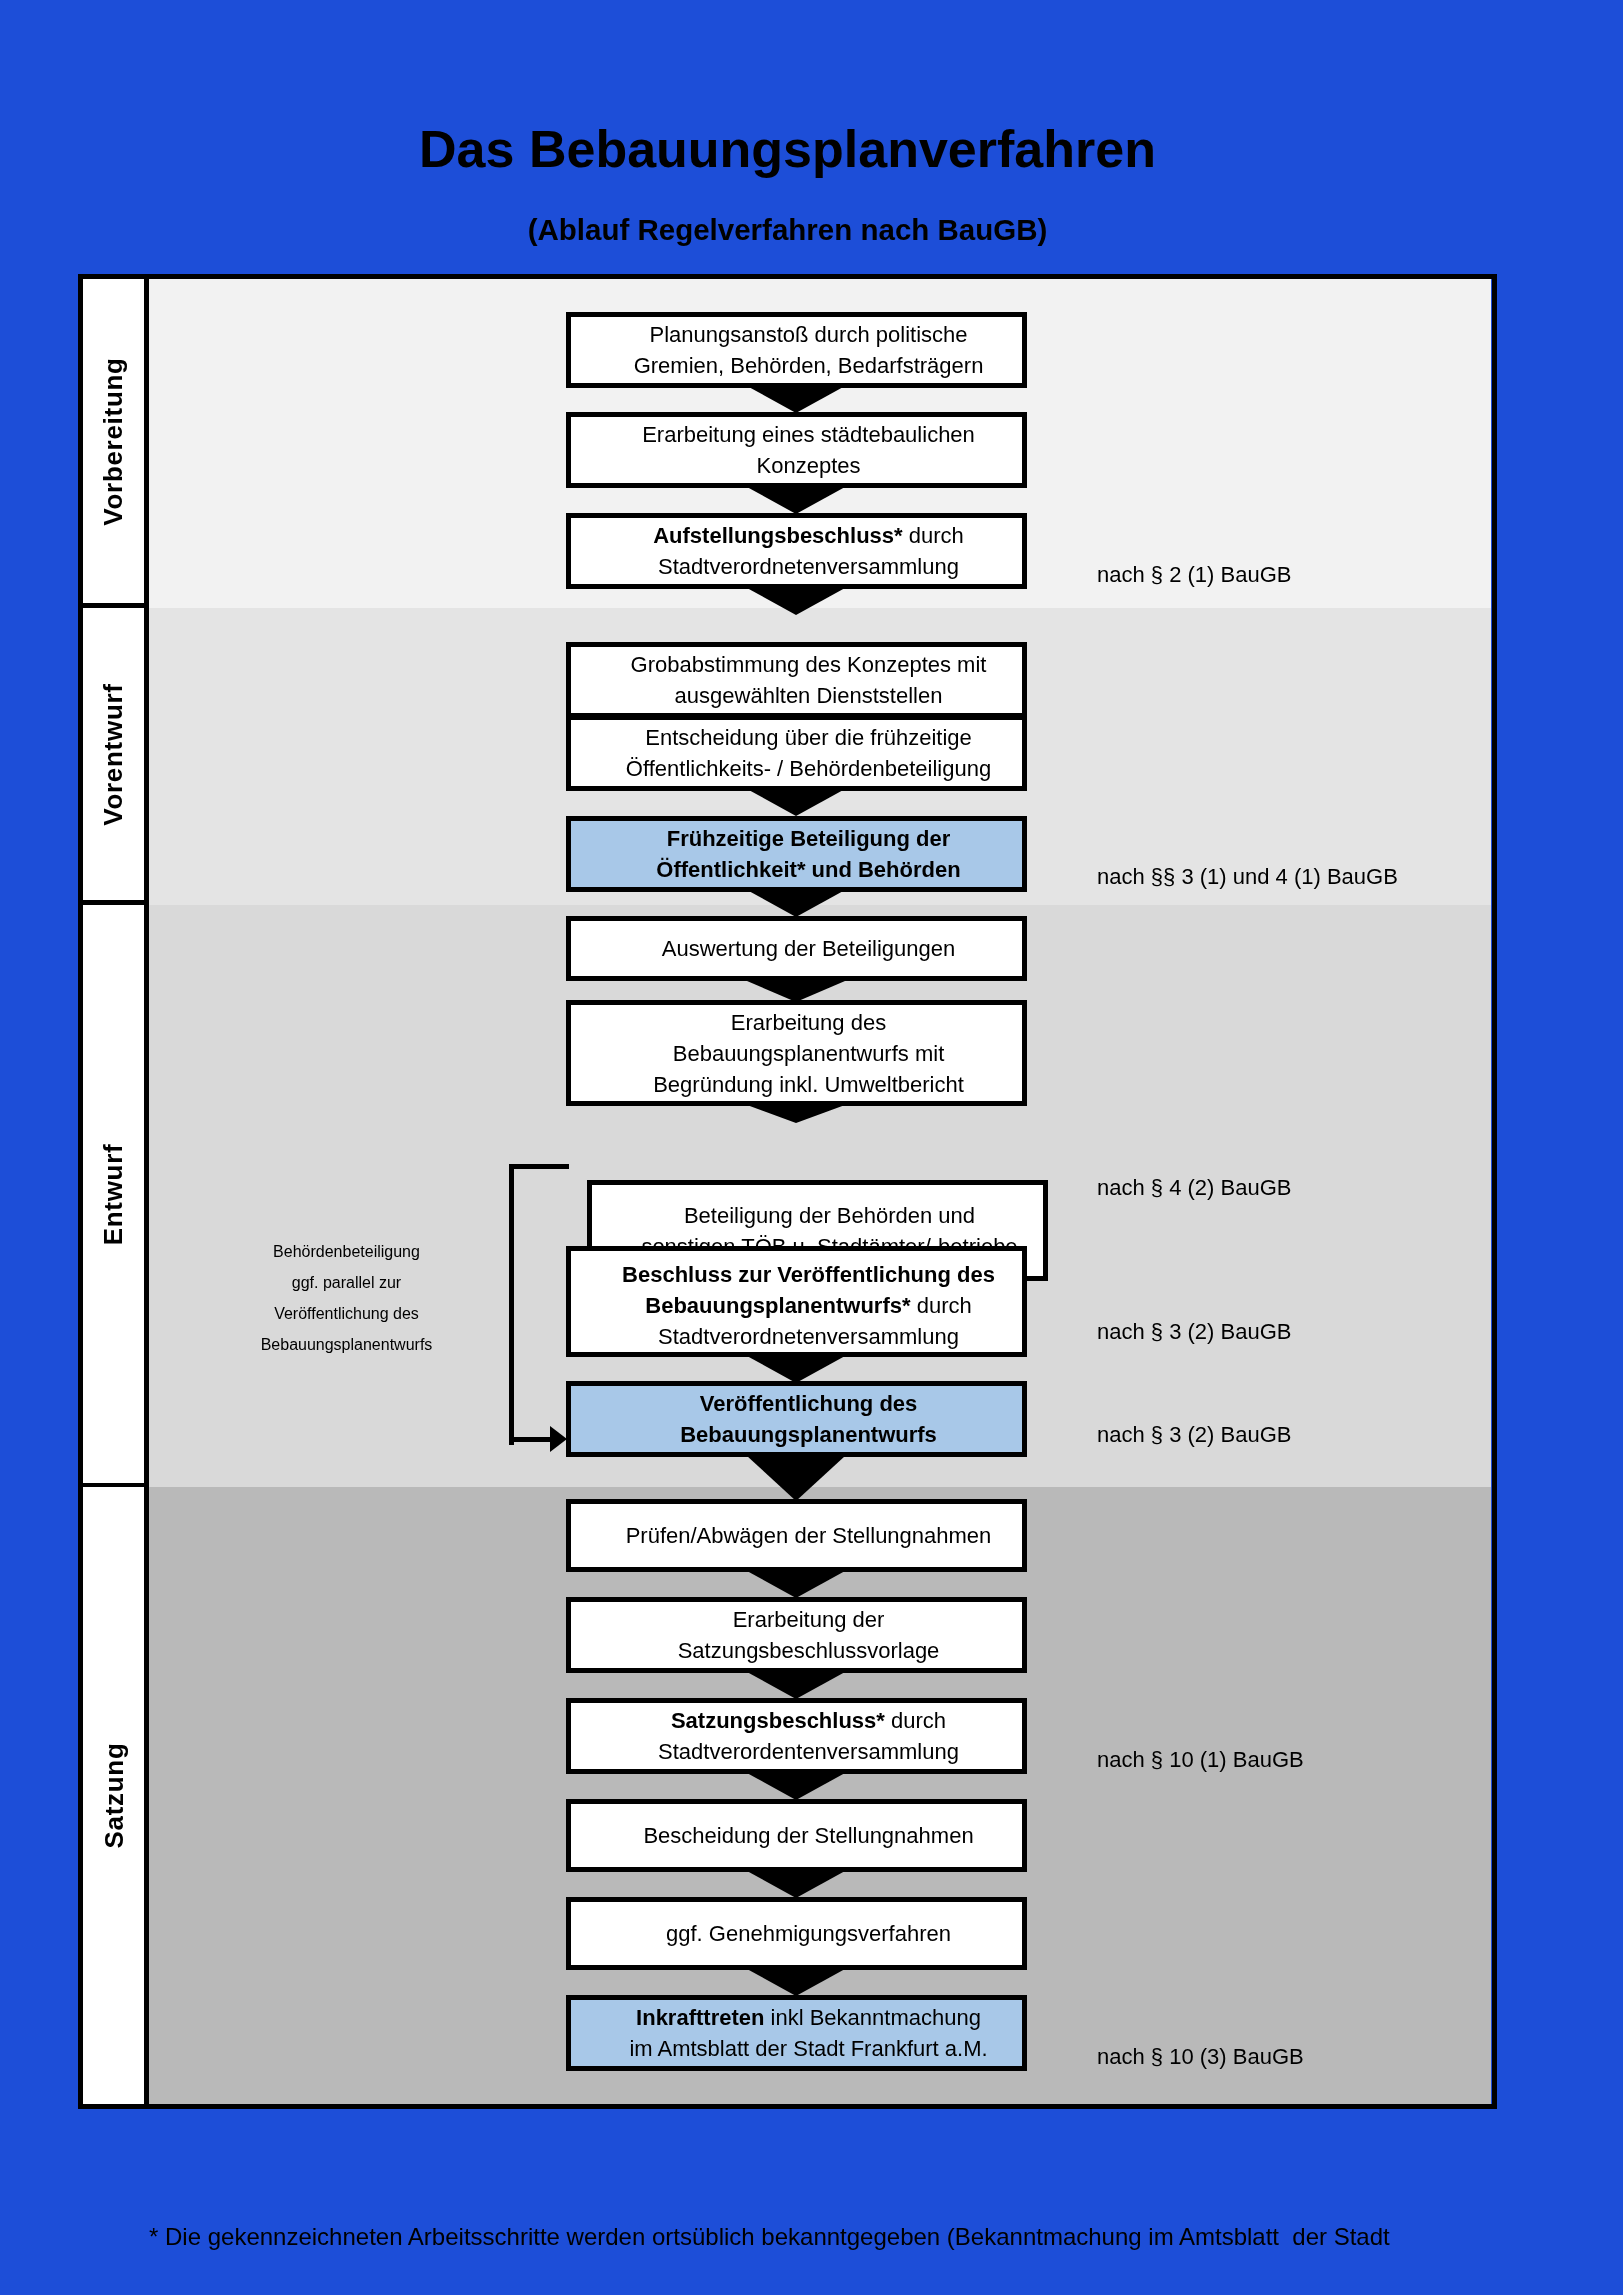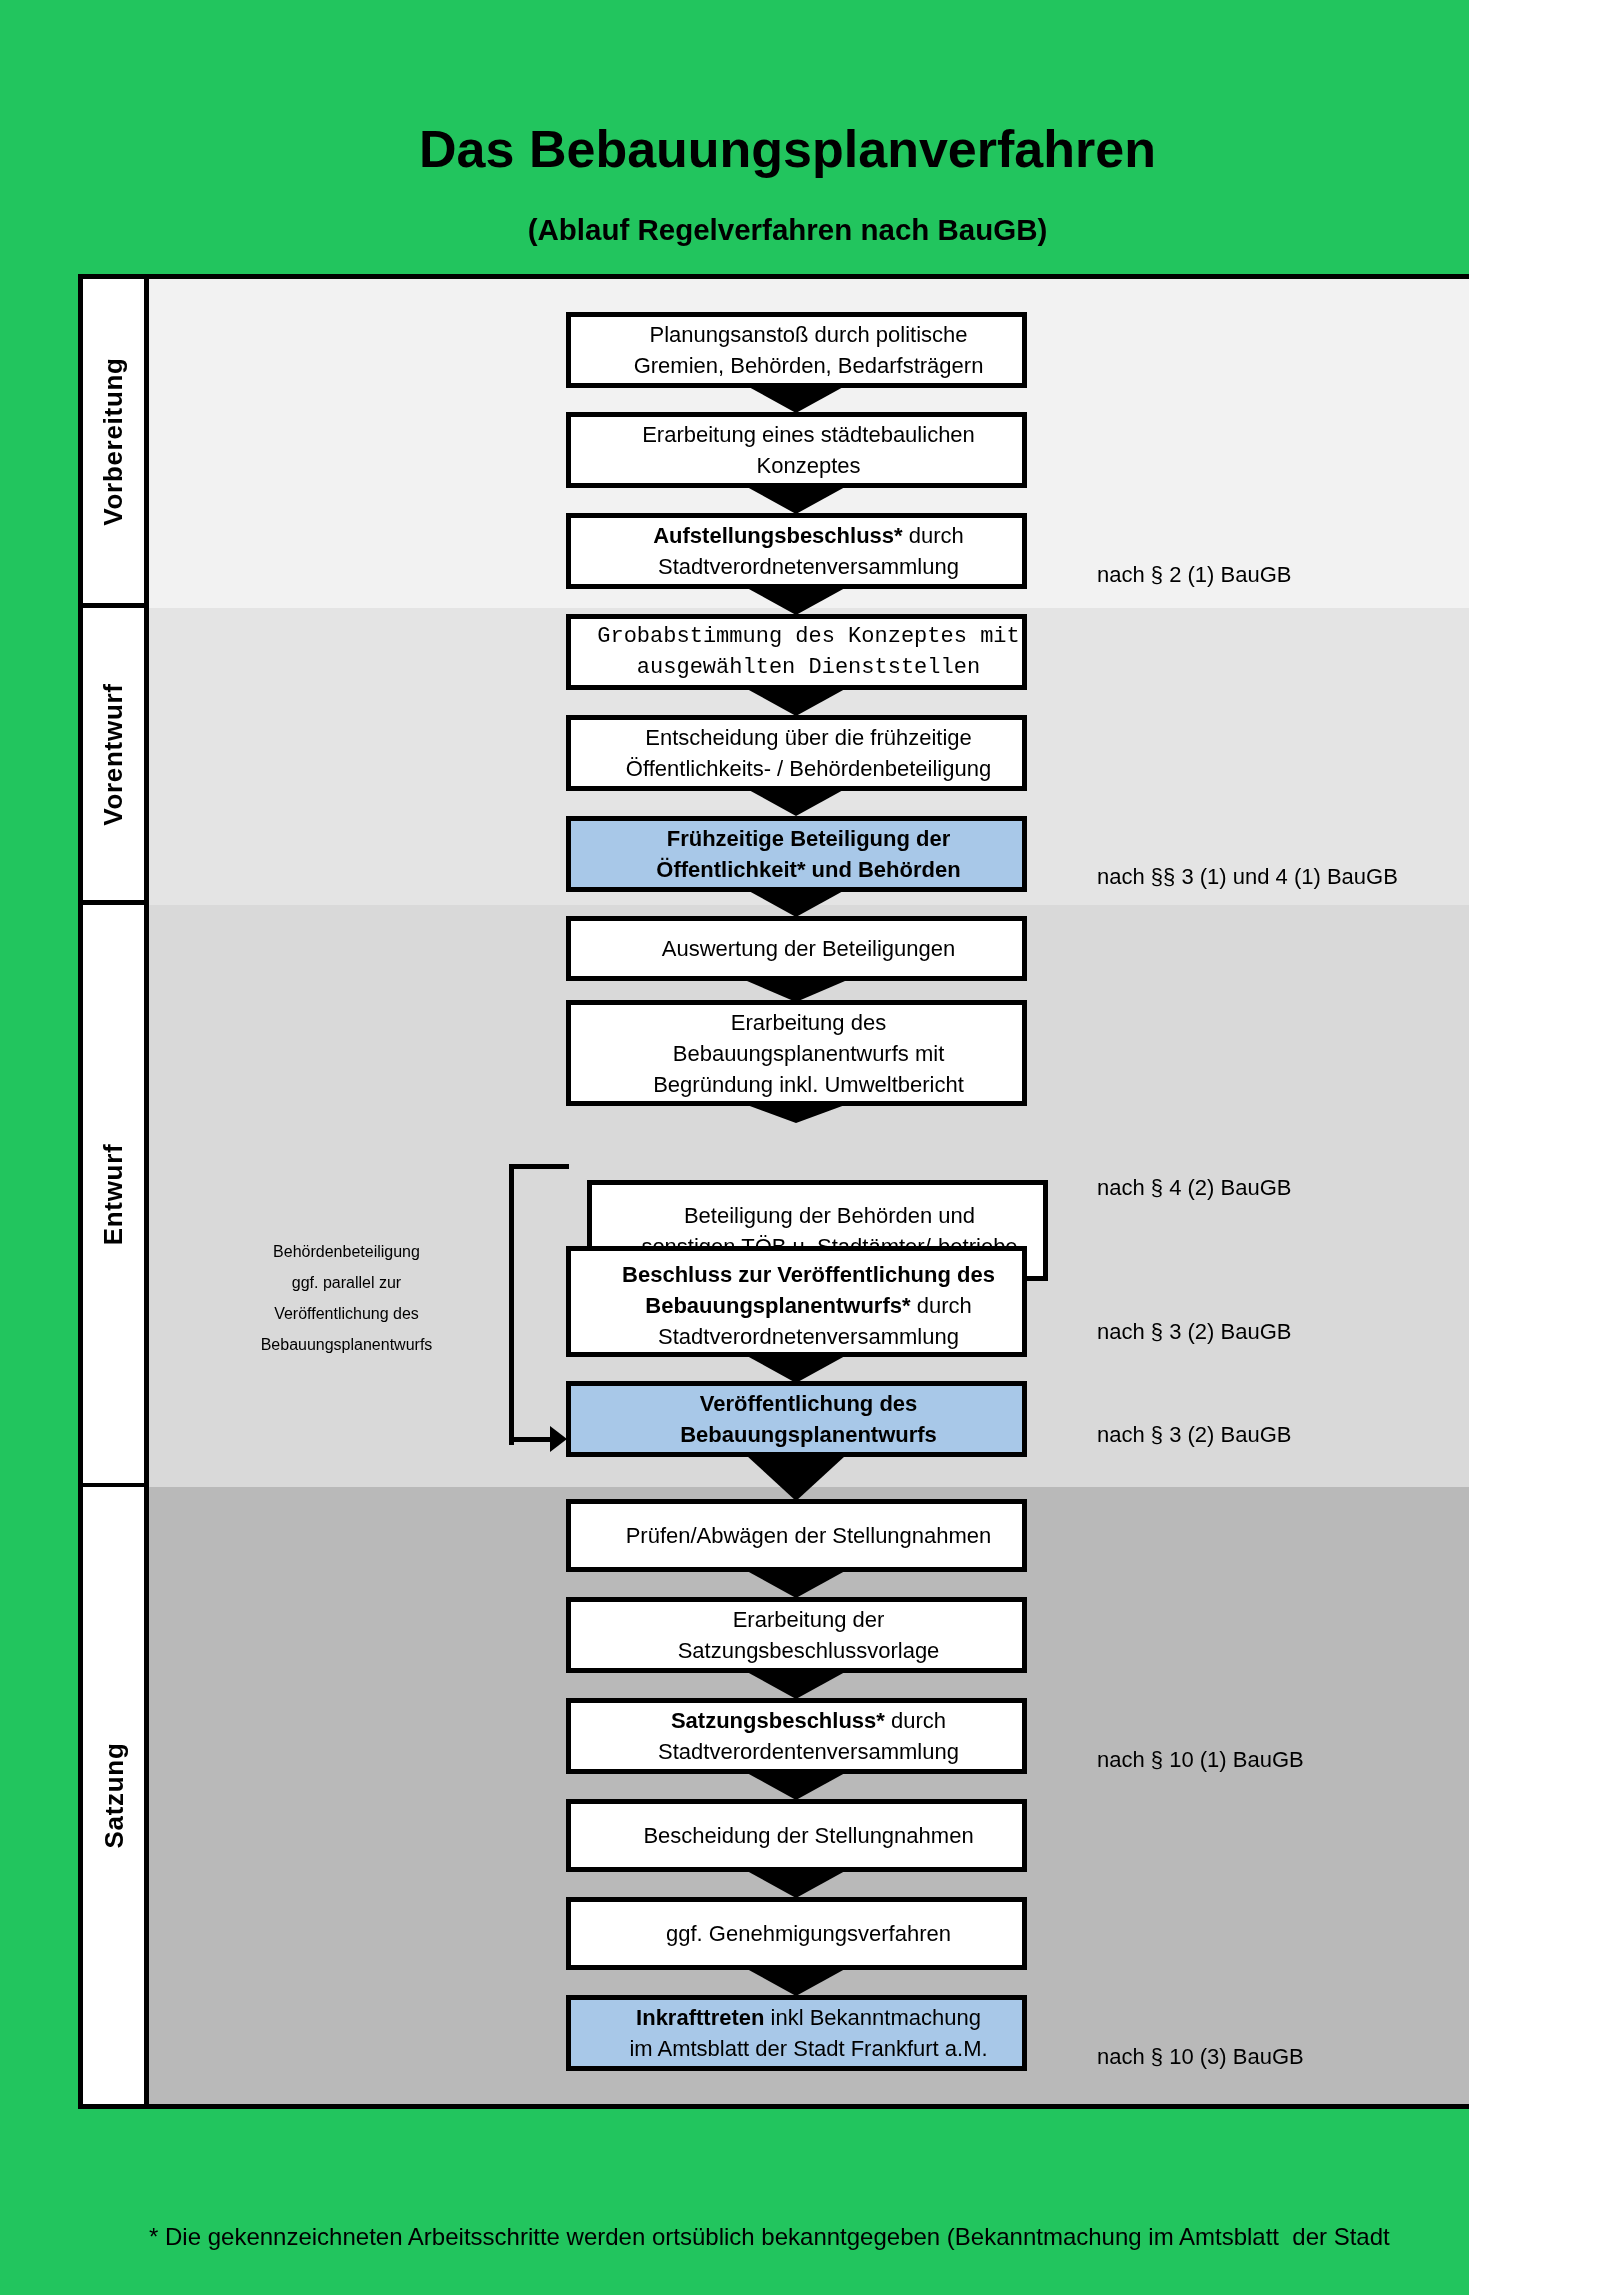--- a/index.html
+++ b/index.html
@@ -1,19 +1,19 @@
 <!DOCTYPE html>
 <html style="font-size:10.5px"><head>
 <meta charset="utf-8">
 <style>
   html,body{margin:0;padding:0;background:#ffffff;}
   .page{
     position:relative;
-    width:1469px;height:2295px;
-    background:#22c55e;
+    width:1623px;height:2295px;
+    background:#1d4ed8;
     font-family:"Liberation Sans",sans-serif;
     overflow:hidden;
   }
   .abs{position:absolute;}
   
   .title{
     left:78px;top:122px;width:1419px;
     text-align:center;
     font-size:52px;font-weight:bold;color:#000;
     line-height:1.05;
@@ -144,21 +144,21 @@
         <div><span>Erarbeitung eines städtebaulichen</span></div>
         <div><span>Konzeptes</span></div>
       </div>
       <div class="abs flow-arrow" style="top: 487px; border-top: 27.5px solid rgb(0, 0, 0);"></div>
       <div class="abs flow-box" style="top: 513px; height: 76px;">
         <div><span class="b">Aufstellungsbeschluss*</span><span> durch</span></div>
         <div><span>Stadtverordnetenversammlung</span></div>
       </div>
       <div class="abs flow-arrow" style="top: 588px; border-top: 27.5px solid rgb(0, 0, 0);"></div>
       <div class="abs ref-label" style="top: 559px;">nach § 2 (1) BauGB</div>
-      <div class="abs flow-box" style="top: 614px; height: 76px; font-family: Liberation Mono, monospace;">
+      <div class="abs flow-box" style="top: 642px; height: 76px;">
         <div><span>Grobabstimmung des Konzeptes mit</span></div>
         <div><span>ausgewählten Dienststellen</span></div>
       </div>
       <div class="abs flow-arrow" style="top: 689px; border-top: 27.5px solid rgb(0, 0, 0);"></div>
       <div class="abs flow-box" style="top: 715px; height: 76px;">
         <div><span>Entscheidung über die frühzeitige</span></div>
         <div><span>Öffentlichkeits- / Behördenbeteiligung</span></div>
       </div>
       <div class="abs flow-arrow" style="top: 789px; border-top: 27.5px solid rgb(0, 0, 0);"></div>
       <div class="abs flow-box" style="top: 816px; height: 76px; background: rgb(168, 200, 232);">

